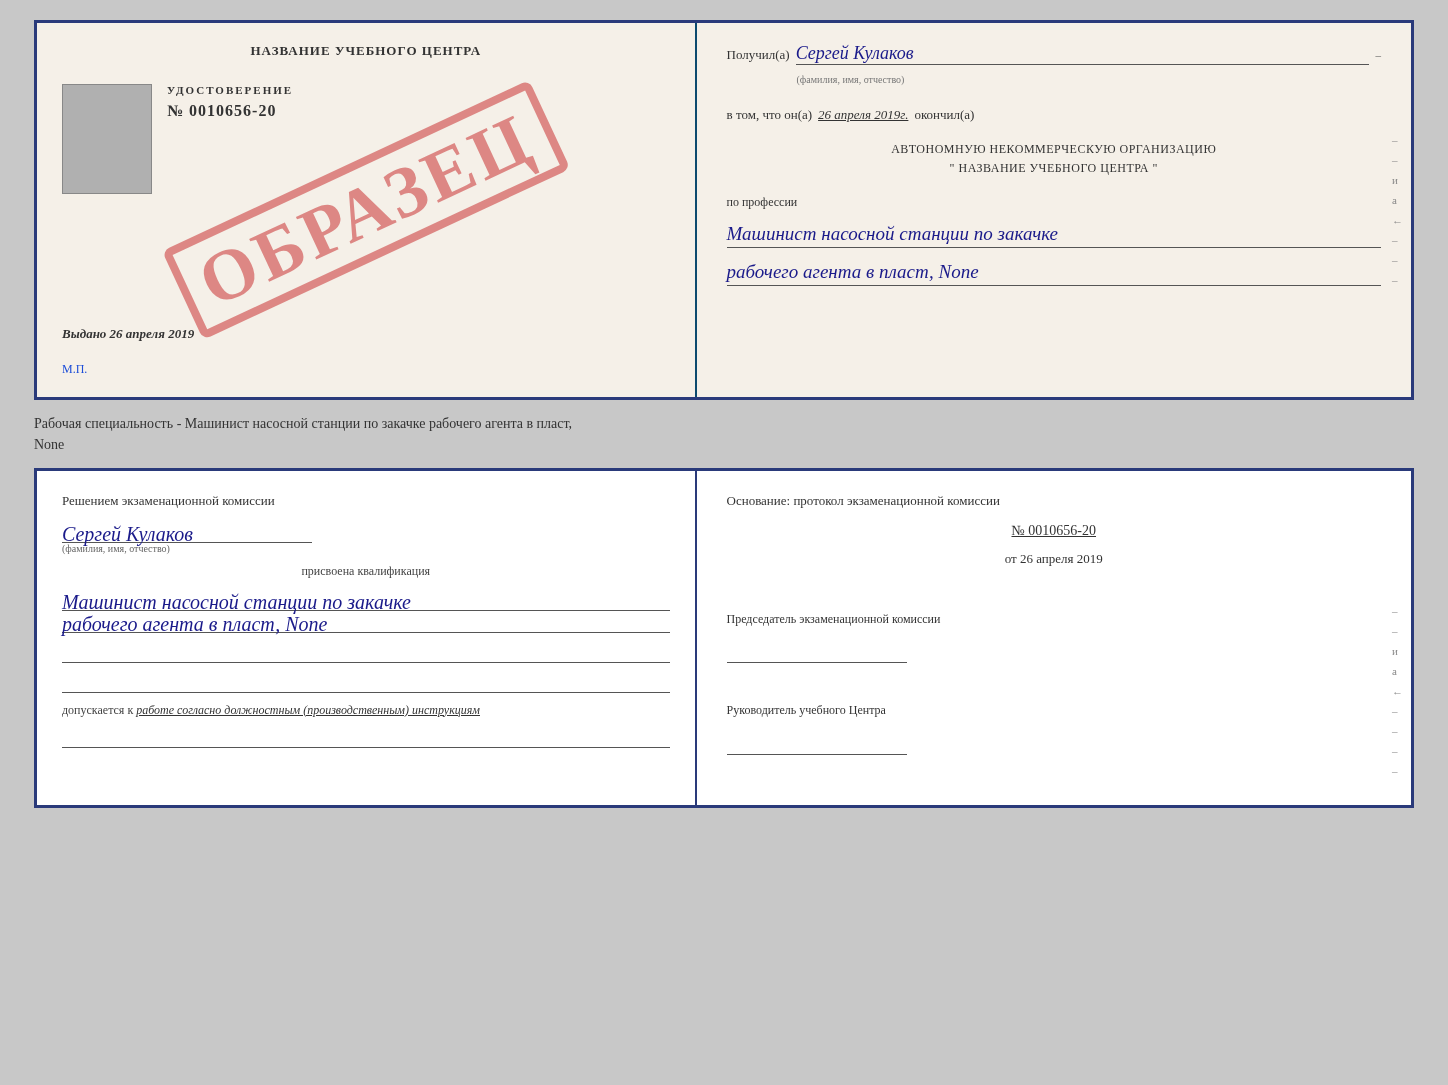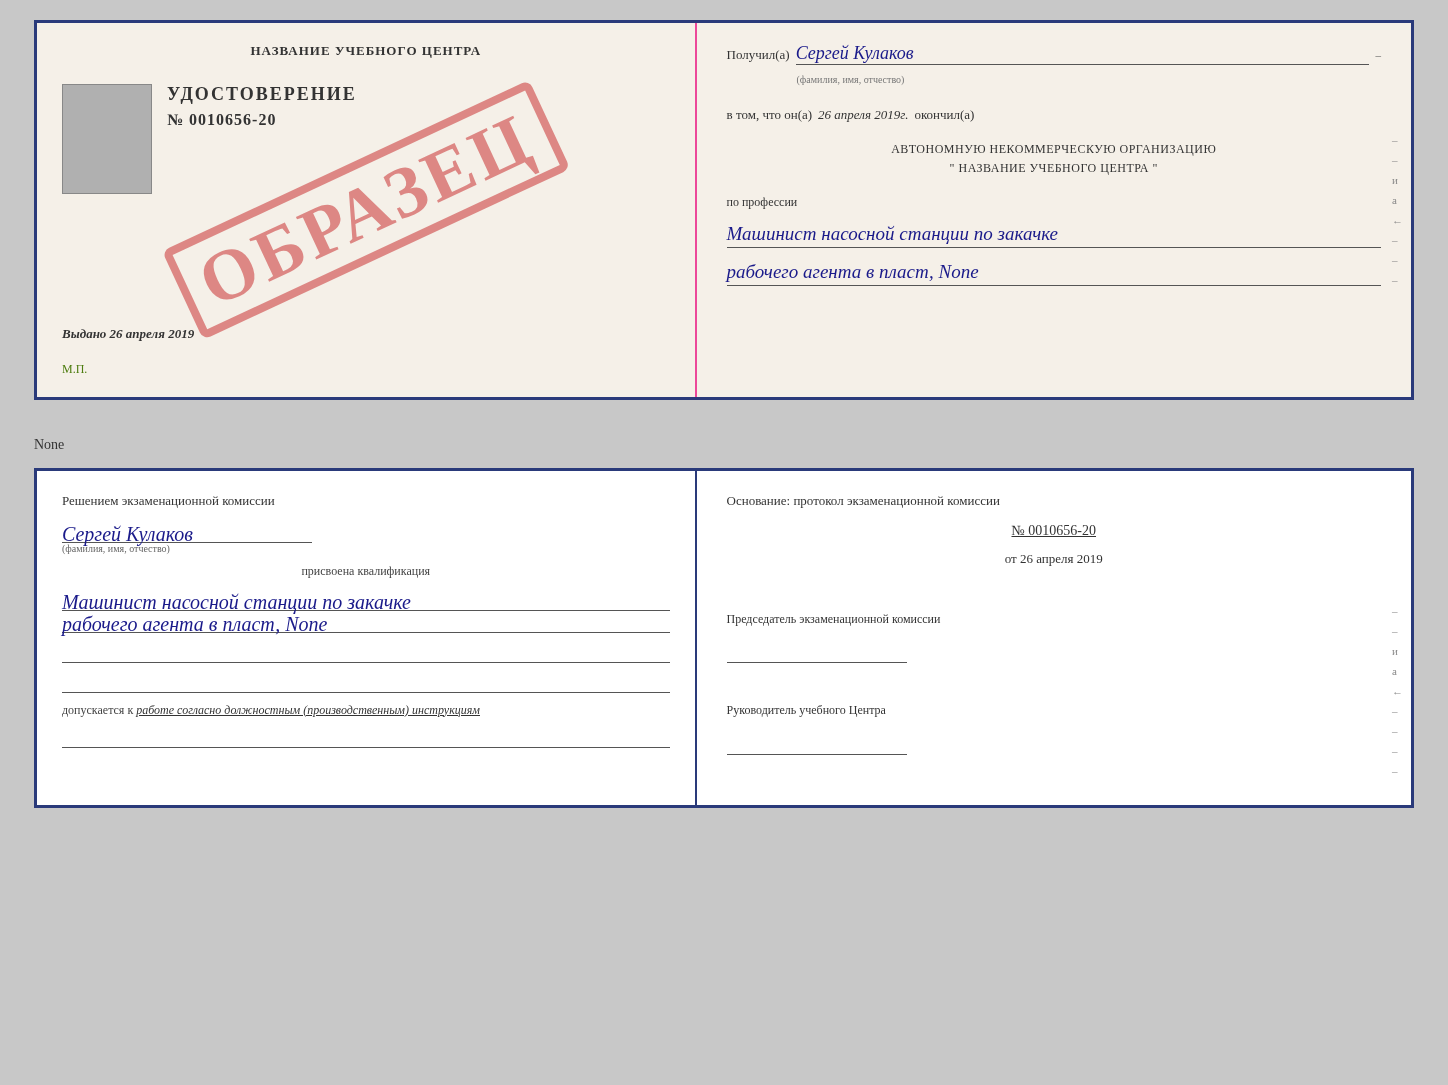--- a/index.html
+++ b/index.html
@@ -27,21 +27,21 @@
       display: flex;
       width: 100%;
       border: 3px solid #2a3a7a;
       background: #f5f0e8;
       position: relative;
       min-height: 380px;
     }
 
     .cert-left {
       width: 48%;
-      border-right: 2px solid #ec4899;
+      border-right: 2px solid #0c4a6e;
       padding: 20px 25px;
       position: relative;
       overflow: hidden;
       display: flex;
       flex-direction: column;
       gap: 10px;
     }
 
     .cert-right {
       width: 52%;
@@ -77,21 +77,21 @@
       flex-shrink: 0;
     }
 
     .cert-id-text {
       display: flex;
       flex-direction: column;
       gap: 6px;
     }
 
     .cert-label {
-      font-size: 18px;
+      font-size: 11px;
       letter-spacing: 2px;
       font-weight: bold;
       color: #333;
       text-transform: uppercase;
     }
 
     .cert-number {
       font-size: 16px;
       font-weight: bold;
       color: #333;
@@ -105,21 +105,21 @@
       padding-bottom: 5px;
     }
 
     .cert-issued span {
       font-style: italic;
       font-weight: bold;
     }
 
     .mp-label {
       font-size: 12px;
-      color: #4d7c0f;
+      color: #1d4ed8;
       margin-top: 5px;
     }
 
     
     .obrazets-stamp {
       position: absolute;
       top: 50%;
       left: 50%;
       transform: translate(-50%, -50%) rotate(-25deg);
       font-size: 72px;
@@ -363,21 +363,21 @@
         <span class="field-label">Получил(а)</span>
         <span class="field-value">Сергей Кулаков</span>
         <span style="font-size:11px;color:#555;white-space:nowrap;">–</span>
       </div>
       <div style="margin-left:70px;margin-top:-8px;">
         <span class="field-sublabel" style="font-size:10px;color:#777;">(фамилия, имя, отчество)</span>
       </div>
 
       <div class="field-row" style="margin-top:8px;">
         <span class="field-label">в том, что он(а)</span>
-        <span style="font-style:italic;font-size:13px;">26 апреля 2019г.</span>
+        <span style="font-style:italic;text-decoration:underline;font-size:13px;">26 апреля 2019г.</span>
         <span class="field-label">окончил(а)</span>
       </div>
 
       <div class="org-text">
         <div>АВТОНОМНУЮ НЕКОММЕРЧЕСКУЮ ОРГАНИЗАЦИЮ</div>
         <div>" НАЗВАНИЕ УЧЕБНОГО ЦЕНТРА "</div>
       </div>
 
       <div class="profession-label">по профессии</div>
       <span class="profession-value">Машинист насосной станции по закачке</span>
@@ -390,21 +390,21 @@
         <span>а</span>
         <span>←</span>
         <span>–</span>
         <span>–</span>
         <span>–</span>
       </div>
     </div>
   </div>
 
   <div class="middle-text">
-    <br>
+    <span>Рабочая специальность - Машинист насосной станции по закачке рабочего агента в пласт,</span><br>
     <span>None</span>
   </div>
 
   <div class="inside-spread">
 
     <div class="inside-left">
 
       <div class="section-title">Решением экзаменационной комиссии</div>
 
       <div>

